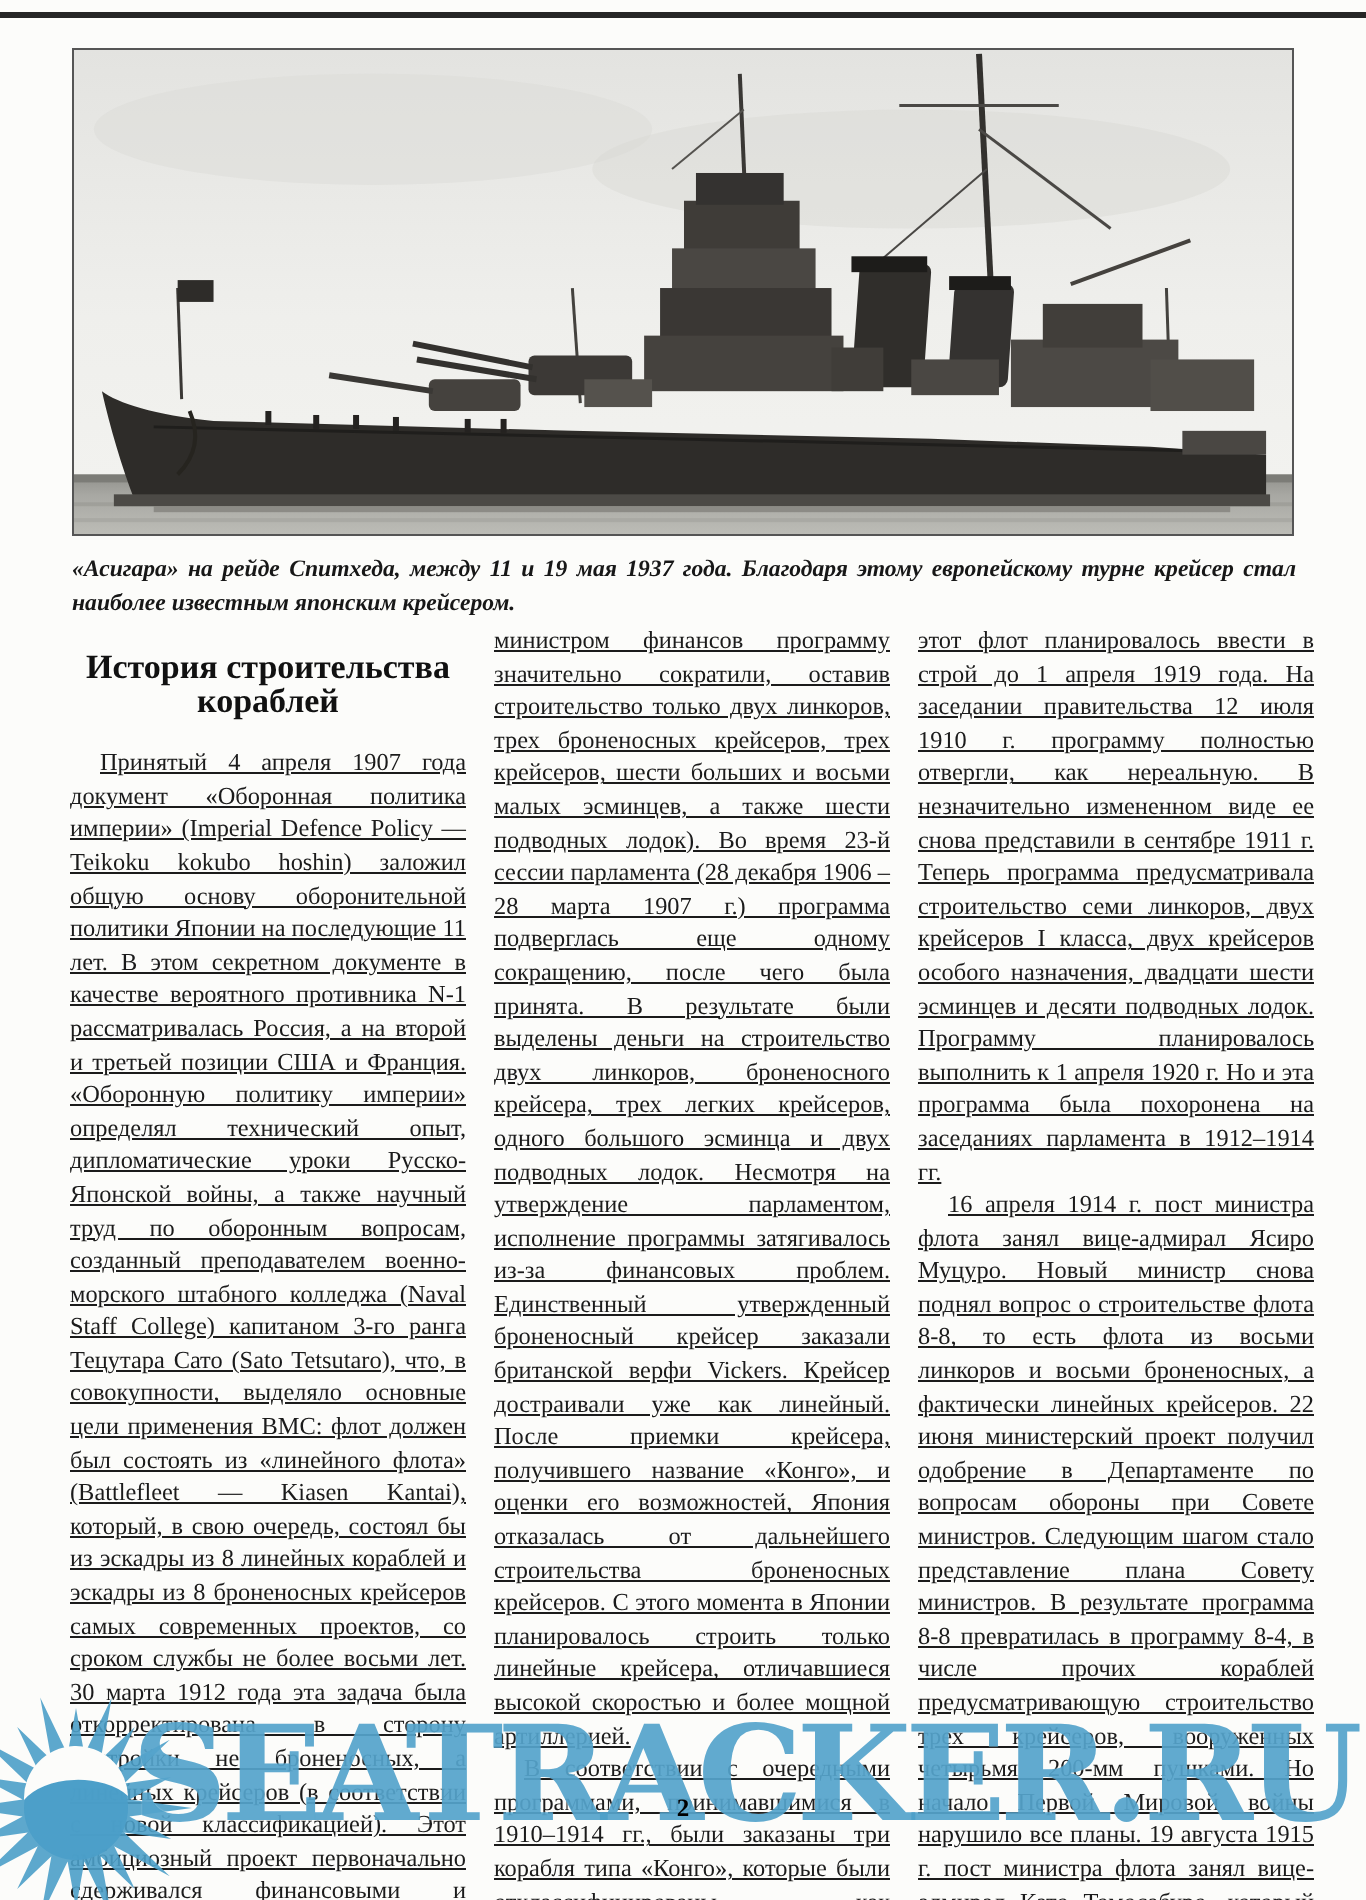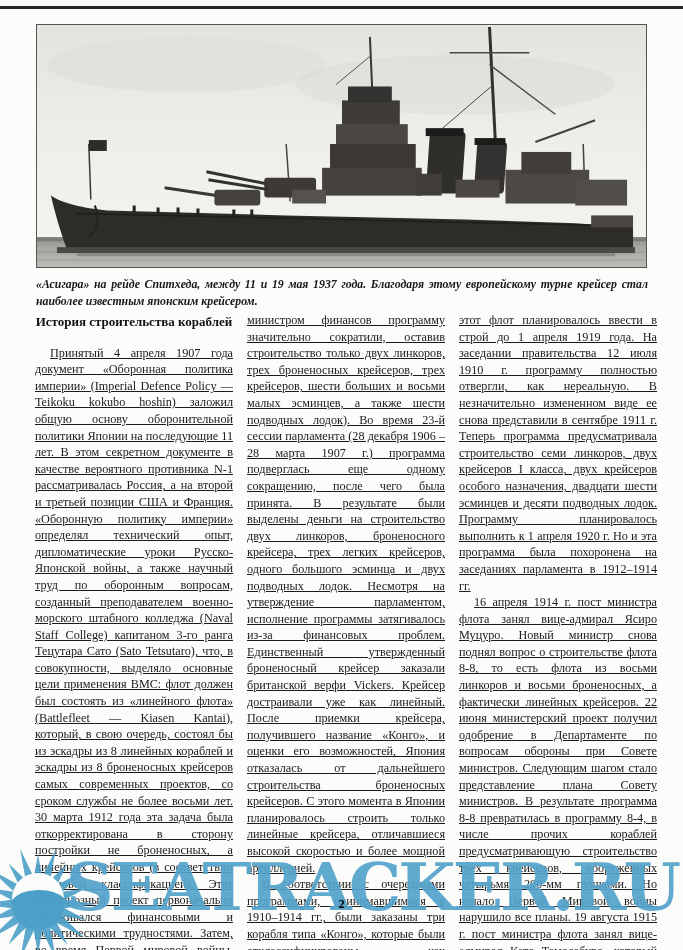--- a/index.html
+++ b/index.html
@@ -20,21 +20,21 @@
     position:absolute;left:36px;top:276px;width:612px;
     font-style:italic;font-weight:bold;font-size:11.8px;line-height:1.45;
     color:#171717;text-align:justify;
   }
   .content{
     position:absolute;left:35px;top:312px;width:624px;
     display:flex;gap:14px;
   }
   .col{width:198px;font-size:12.2px;line-height:16.6px;color:#1b1b1b;text-align:justify;}
   .heading{
-    font-weight:bold;font-size:13px;text-align:center;margin:2px 0 14px 0;color:#111;
+    font-weight:bold;font-size:17px;text-align:center;margin:14px 0 14px 0;color:#111;
   }
   .col p{margin:0;text-indent:15px;text-decoration:underline;}
   .col p.noindent{text-indent:0;}
   .watermark{
     position:absolute;left:0;top:848px;width:621px;height:102px;z-index:5;
     pointer-events:none;
   }
   .wm-text{
     position:absolute;left:66px;top:6px;width:620px;
     font-family:"DejaVu Serif", serif;font-weight:bold;

